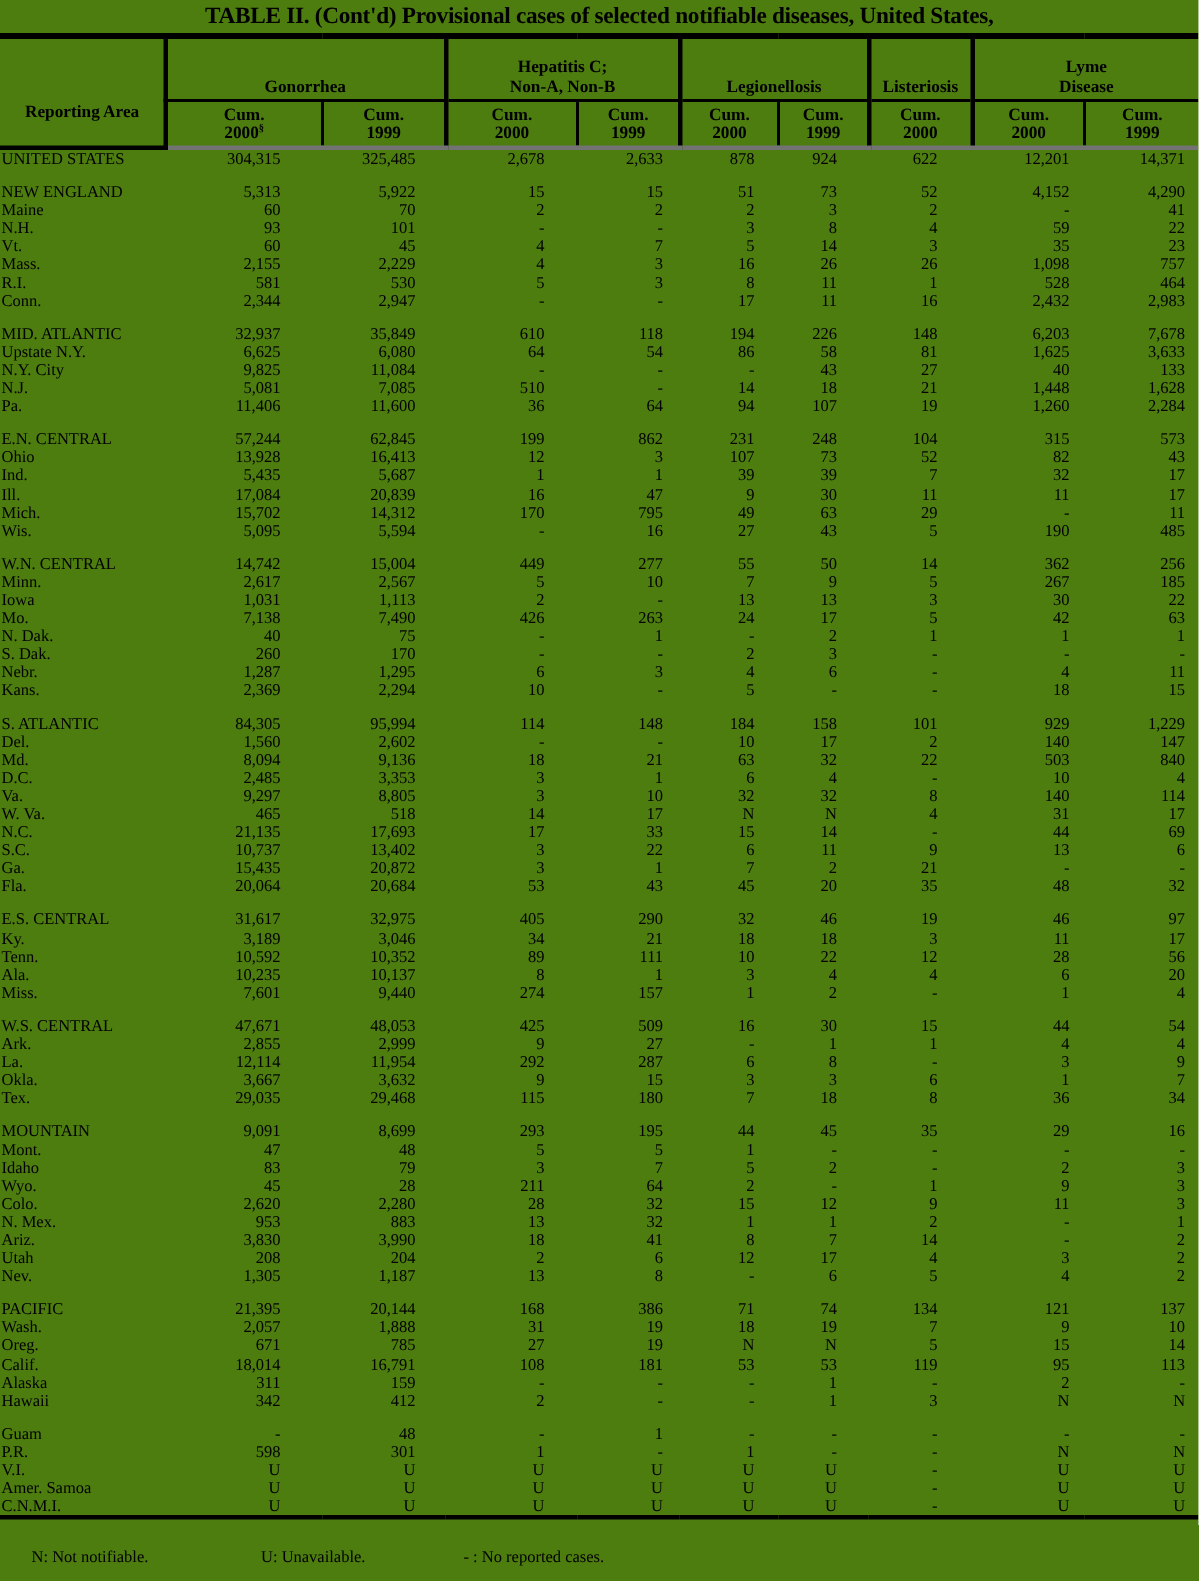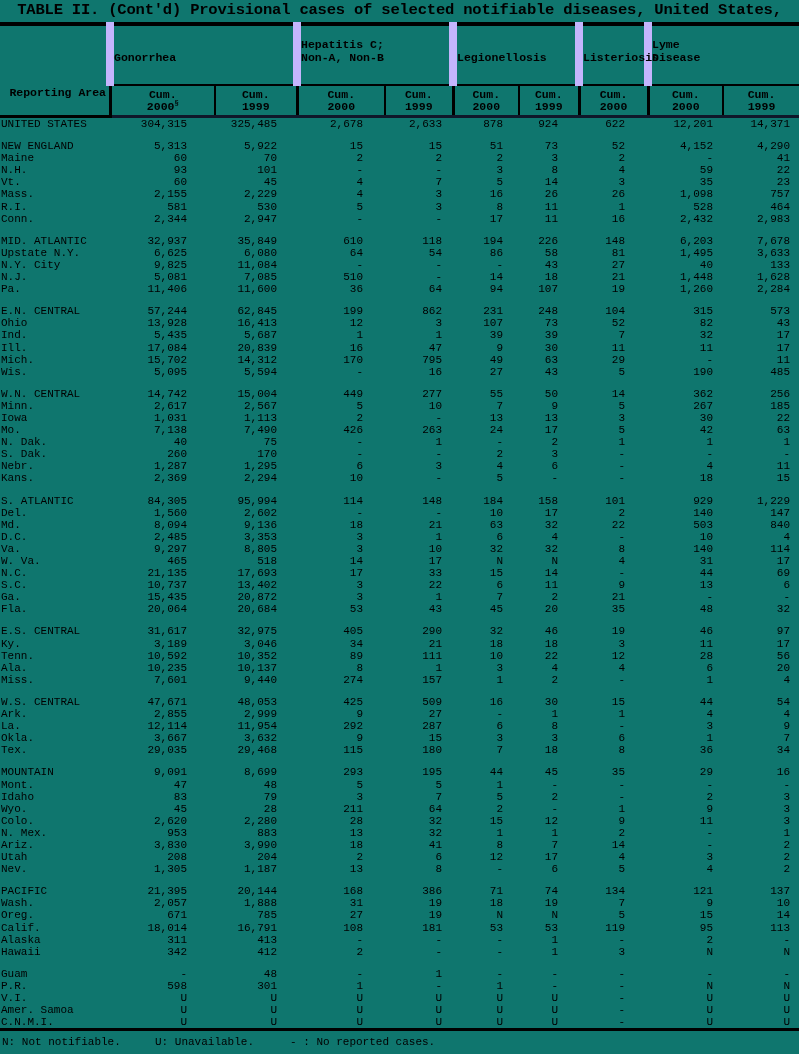--- a/index.html
+++ b/index.html
@@ -1,44 +1,44 @@
 <!DOCTYPE html>
 <html><head>
 <meta charset="utf-8">
 <style>
   html,body{margin:0;padding:0;background:#fff;}
   .page{
-    width:799px;height:1054px;background:#0f766e;color:#000;
-    font-family:Liberation Mono, monospace;
+    width:799px;height:1054px;background:#4d7c0f;color:#000;
+    font-family:Liberation Serif, serif;
     position:relative;overflow:hidden;
   }
   .title{
     text-align:center;font-weight:bold;font-size:15.5px;line-height:17px;
     padding-top:2px;letter-spacing:-0.2px;
   }
   table.main{
     border-collapse:collapse;table-layout:fixed;width:799px;
     margin-top:3px;
     border-top:4px solid #000;
     border-bottom:3px solid #000;
   }
   th,td{padding:0;white-space:nowrap;}
   thead th{font-weight:bold;font-size:11.5px;}
   th.area{
-    text-align:right;vertical-align:bottom;padding-left:1px;padding-bottom:16px;
+    text-align:center;vertical-align:bottom;padding-left:1px;padding-bottom:16px;
     border-right:3px solid #000;border-bottom:3px solid #000;
   }
   th.group{
-    height:38px;vertical-align:bottom;line-height:12.5px;padding-bottom:20px;
-    border-left:8px solid #c4b5fd;border-right:3px solid #000;border-bottom:2px solid #000;
-    text-align:left;
+    height:38px;vertical-align:bottom;line-height:12.5px;padding-bottom:2px;
+    border-left:2px solid #c4b5fd;border-right:3px solid #000;border-bottom:2px solid #000;
+    text-align:center;
   }
   th.sub{
     height:28px;vertical-align:middle;line-height:12px;text-align:center;
-    border-left:2px solid #000;border-right:2px solid #000;border-bottom:3px solid #0f172a;
+    border-left:2px solid #000;border-right:2px solid #000;border-bottom:3px solid #737373;
     padding-top:1px;
   }
   th.sub.gs{border-left:3px solid #000;}
   th.sub.ge{border-right:3px solid #000;}
   th.group.last,th.sub.last{border-right:none;}
   sup.fn{font-size:7px;line-height:0;vertical-align:super;}
   tbody td{
     font-size:11px;height:12.1px;line-height:12.1px;overflow:visible;
   }
   td.area{text-align:left;padding-left:1px;}
@@ -49,21 +49,21 @@
   tbody tr td:nth-child(5){padding-right:11px;}
   tbody tr td:nth-child(6){padding-right:16px;}
   tbody tr td:nth-child(7){padding-right:21px;}
   tbody tr td:nth-child(8){padding-right:23px;}
   tbody tr td:nth-child(9){padding-right:10px;}
   tbody tr td:nth-child(10){padding-right:9px;}
   tr.spacer td{height:10px;padding:0;}
   .footnotes{
     position:relative;height:16px;margin-top:5px;font-size:11px;
   }
-  .footnotes span{position:absolute;top:0;}
+  .footnotes span{position:absolute;top:14px;margin-left:19px;}
   .fn1{left:2px;} .fn2{left:155px;} .fn3{left:290px;}
 </style>
 </head>
 <body>
 
 <div class="page">
   <div class="title">
     <div>TABLE II. (Cont'd) Provisional cases of selected notifiable diseases, United States,</div>
   </div>
 
@@ -218,21 +218,21 @@
         </tr>
         <tr>
           <td class="area">Upstate N.Y.</td>
           <td class="v">6,625</td>
           <td class="v">6,080</td>
           <td class="v">64</td>
           <td class="v">54</td>
           <td class="v">86</td>
           <td class="v">58</td>
           <td class="v">81</td>
-          <td class="v">1,495</td>
+          <td class="v">1,625</td>
           <td class="v">3,633</td>
         </tr>
         <tr>
           <td class="area">N.Y. City</td>
           <td class="v">9,825</td>
           <td class="v">11,084</td>
           <td class="v">-</td>
           <td class="v">-</td>
           <td class="v">-</td>
           <td class="v">43</td>
@@ -845,21 +845,21 @@
           <td class="v">181</td>
           <td class="v">53</td>
           <td class="v">53</td>
           <td class="v">119</td>
           <td class="v">95</td>
           <td class="v">113</td>
         </tr>
         <tr>
           <td class="area">Alaska</td>
           <td class="v">311</td>
-          <td class="v">413</td>
+          <td class="v">159</td>
           <td class="v">-</td>
           <td class="v">-</td>
           <td class="v">-</td>
           <td class="v">1</td>
           <td class="v">-</td>
           <td class="v">2</td>
           <td class="v">-</td>
         </tr>
         <tr>
           <td class="area">Hawaii</td>

